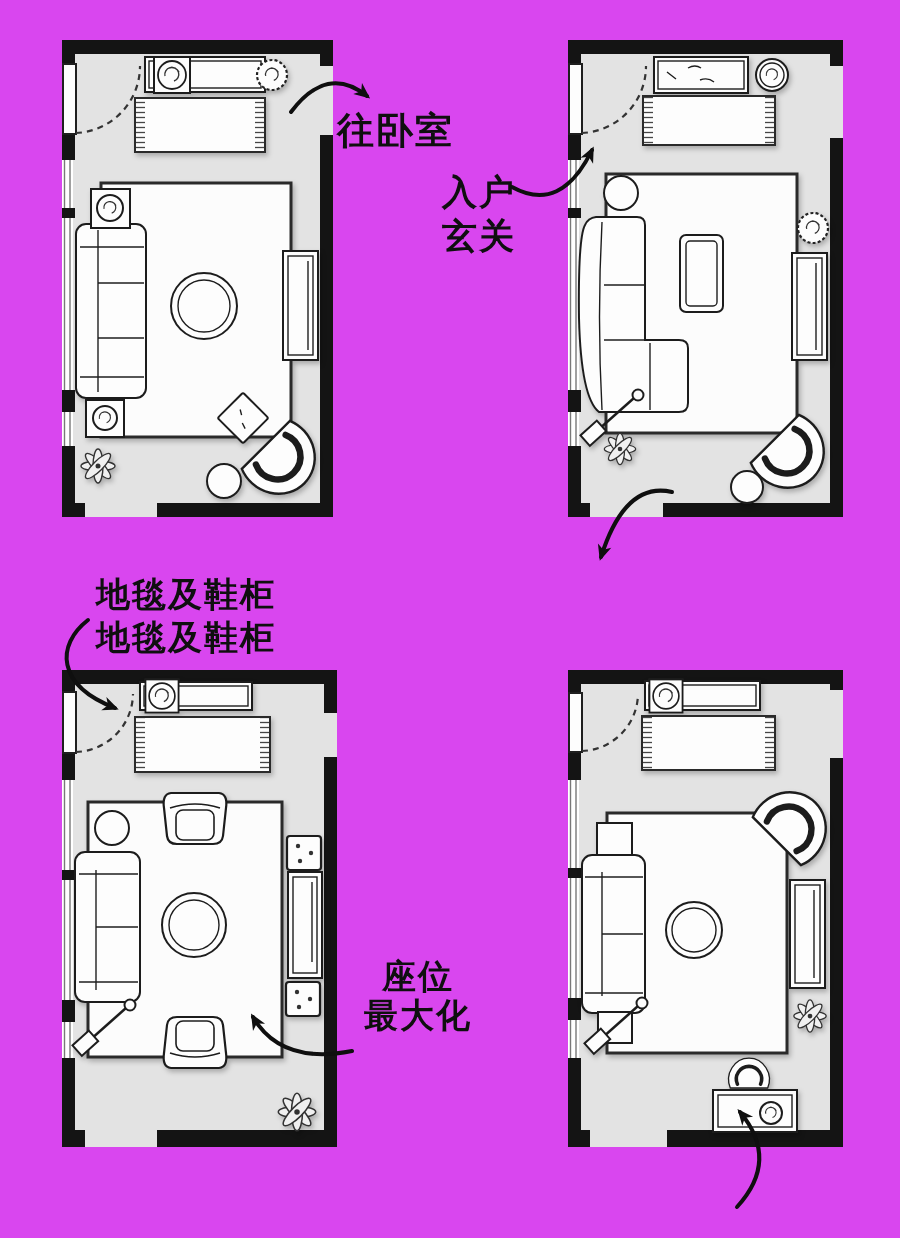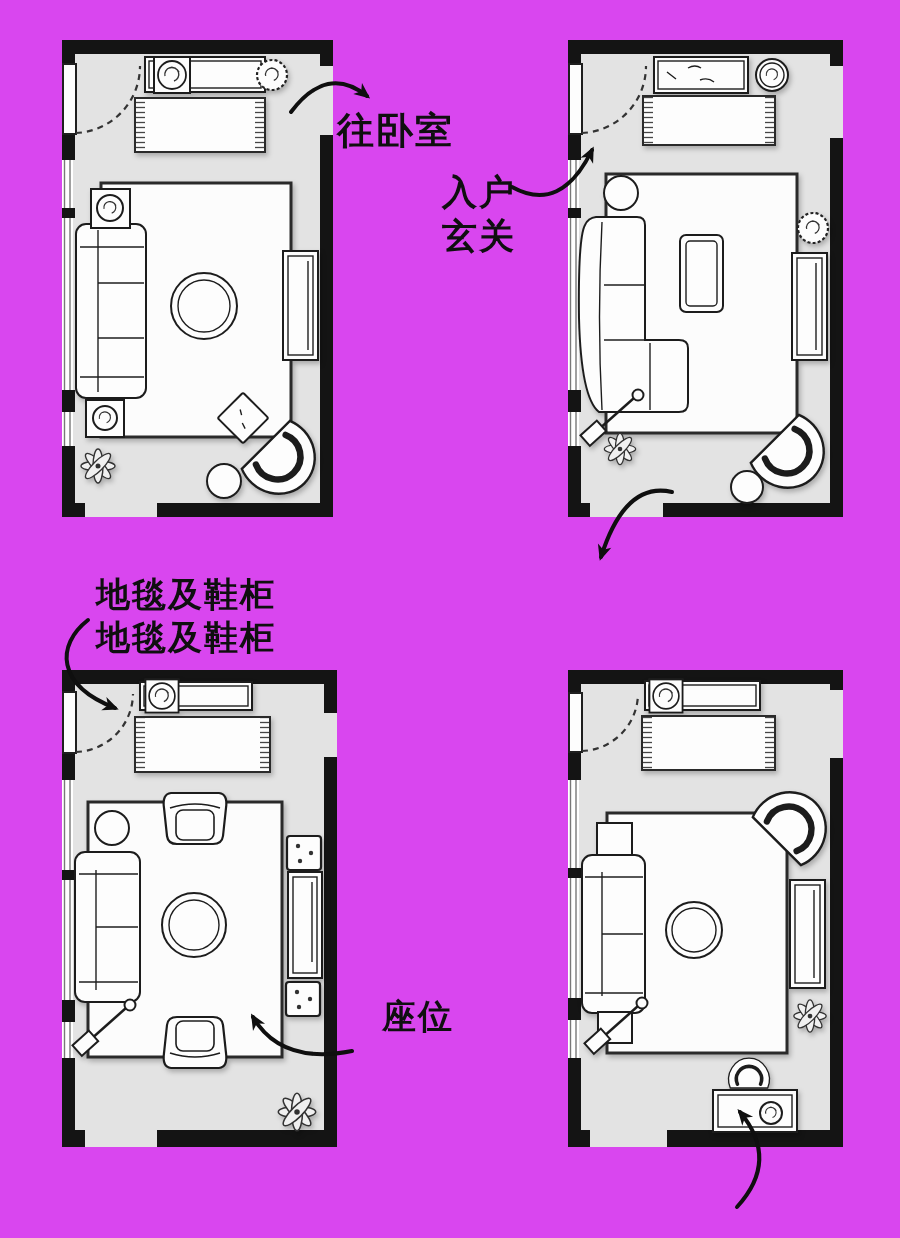--- a/index.html
+++ b/index.html
@@ -15,21 +15,21 @@
   .mat{fill:#fdfdfd;stroke:#2a2a2a;stroke-width:2;}
   .arc{fill:none;stroke:#333;stroke-width:2.2;stroke-dasharray:6 5;}
   .arrow{fill:none;stroke:#0f0f0f;stroke-width:4;stroke-linecap:round;}
   .label{position:absolute;font-family:"DejaVu Sans","Liberation Sans",sans-serif;
          font-weight:700;color:#0f0f0f;white-space:nowrap;letter-spacing:2px;}
   .label span{display:block;text-align:center;}
   #lbl-to-bedroom{left:337px;top:106px;font-size:37px;}
   #lbl-entry-foyer{left:425px;top:170px;width:108px;text-align:center;font-size:35px;line-height:44px;}
   #lbl-to-kitchen{left:584px;top:575px;font-size:37px;}
   #lbl-entry-zone{left:96px;top:573px;font-size:34px;line-height:43px;}
-  #lbl-seating{left:351px;top:957px;width:134px;text-align:center;font-size:34px;line-height:39px;margin-top:40px;}
+  #lbl-seating{left:351px;top:957px;width:134px;text-align:center;font-size:34px;line-height:39px;}
   #lbl-work-area{left:620px;top:1183px;font-size:37px;}
 </style>
 </head>
 <body>
 
 <div id="canvas">
 
 <svg id="plan-svg" width="900" height="1238" viewBox="0 0 900 1238">
   <defs>
     <pattern id="fringe" width="6" height="5" patternUnits="userSpaceOnUse">
@@ -364,16 +364,17 @@
 </div>
 
 
 <div class="label" id="lbl-entry-zone">
   <span>地毯及鞋柜</span>
   <span>地毯及鞋柜</span>
 </div>
 
 <div class="label" id="lbl-seating">
   <span>座位</span>
+  <span>最大化</span>
 </div>
 
 
 </div>
 
 </body></html>

